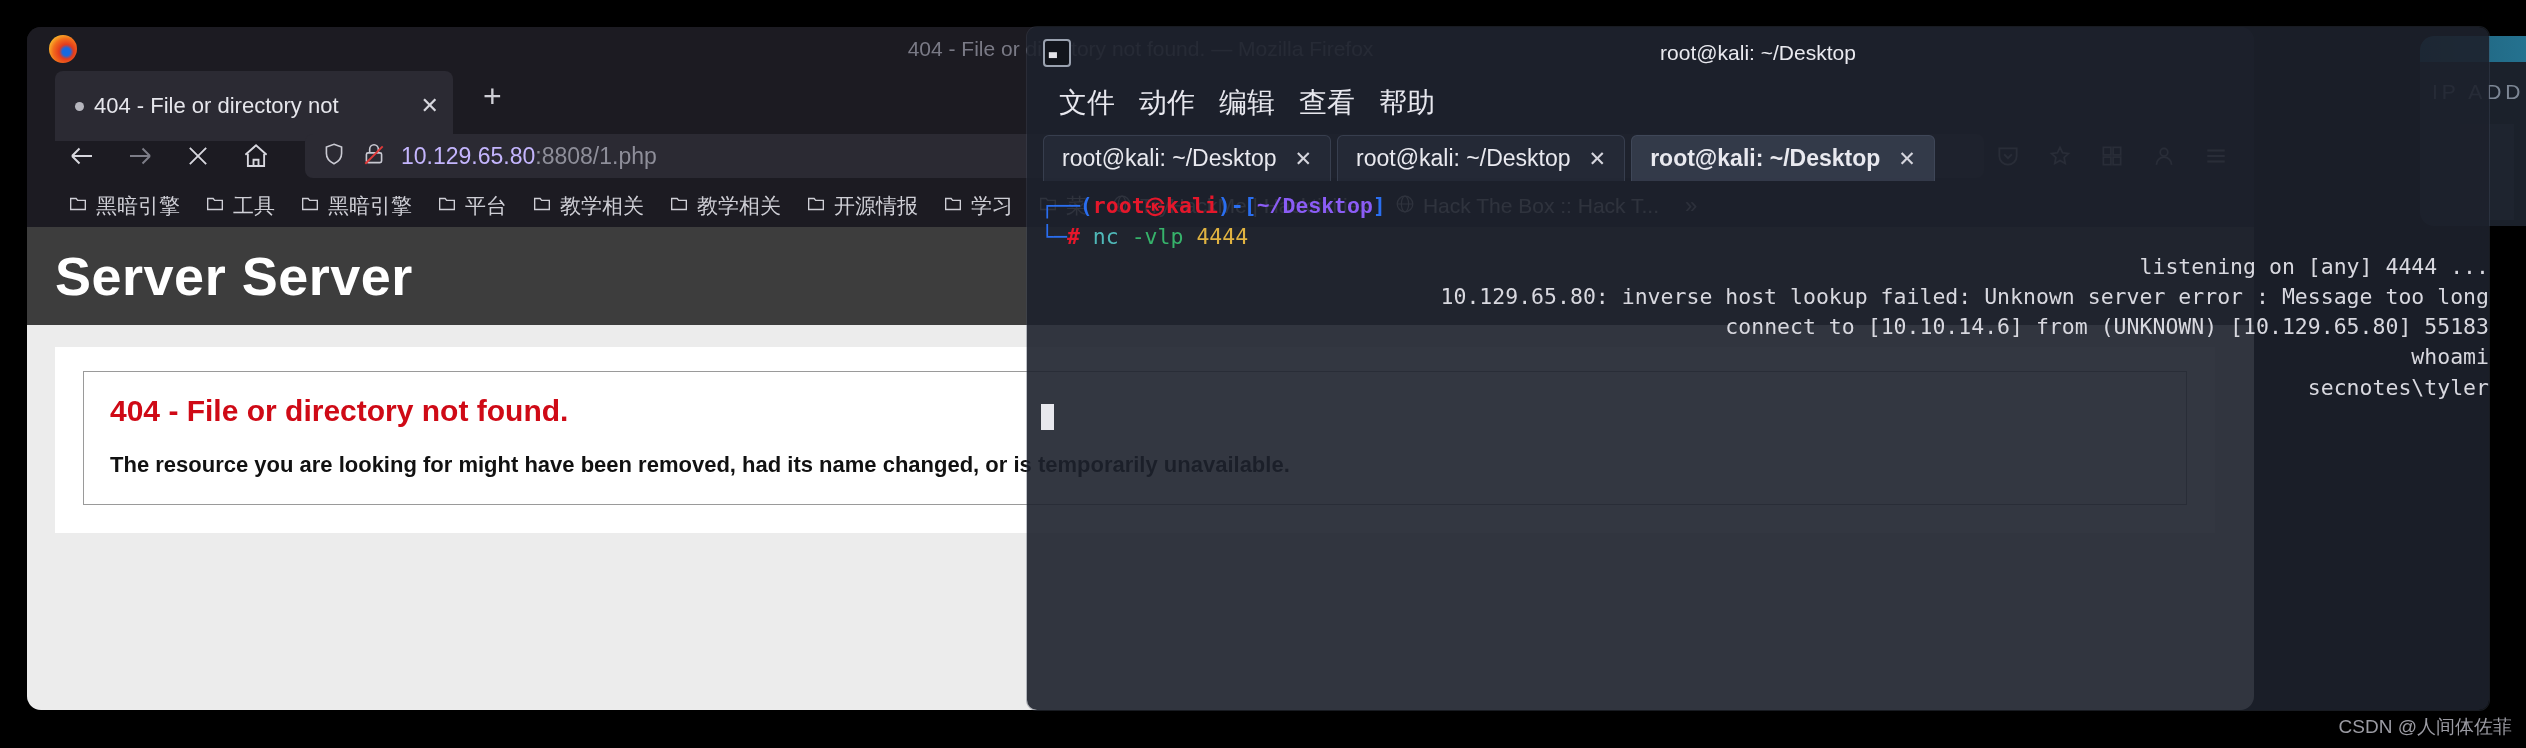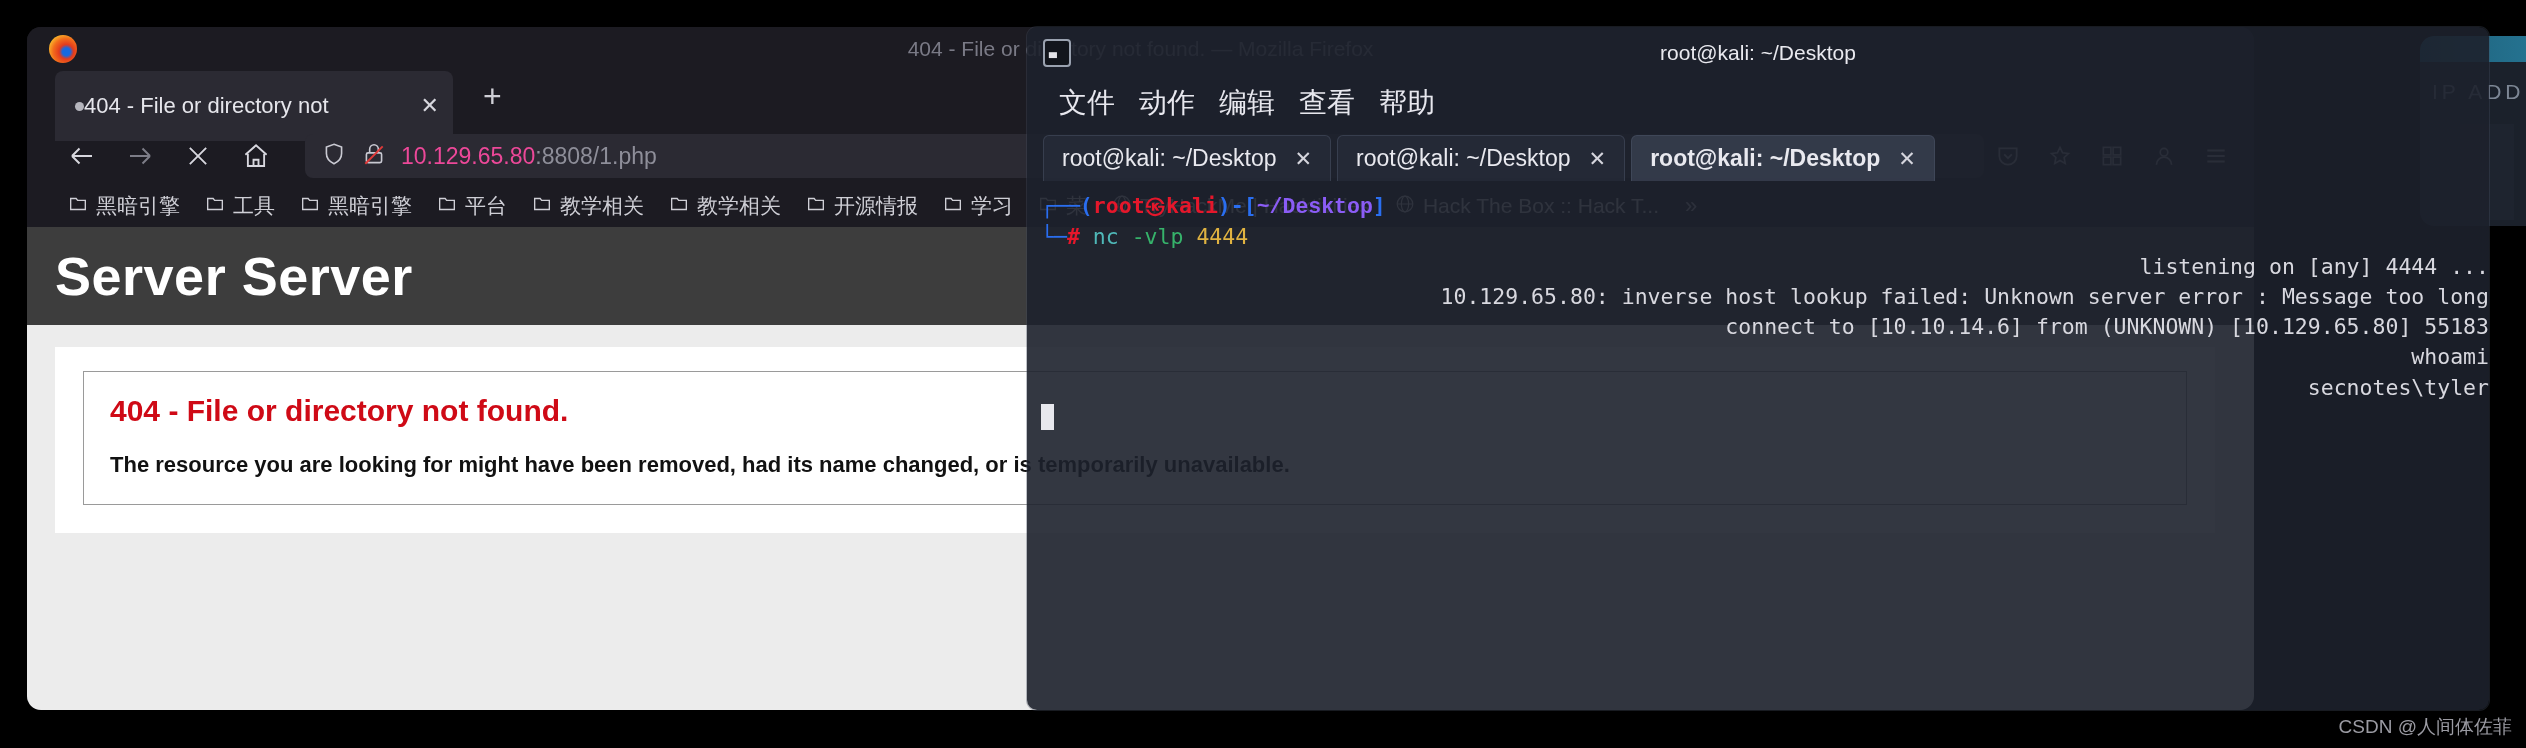--- a/index.html
+++ b/index.html
@@ -49,21 +49,21 @@
     display:flex; align-items:center; justify-content:center;
     color:#7a7a86; font-size:21px; white-space:nowrap;
   }
 
   
   .ff-tabstrip { position:relative; height: 56px; padding-left: 28px; display:flex; align-items:flex-start; }
   .ff-tab {
     height: 70px; min-width: 398px; max-width:398px;
     background: #2b2a33; border-radius: 8px 8px 0 0;
     display:flex; align-items:center; padding: 0 14px 0 20px;
-    position:relative;
+    gap: 10px; position:relative;
   }
   .ff-tab .dot { width:9px; height:9px; border-radius:50%; background:#b5b5bd; flex:0 0 auto; }
   .ff-tab .tablabel {
     color:#e6e6ec; font-size:22px; white-space:nowrap; overflow:hidden;
     flex: 1 1 auto;
     -webkit-mask-image: linear-gradient(90deg,#000 78%,transparent 100%);
             mask-image: linear-gradient(90deg,#000 78%,transparent 100%);
   }
   .ff-tab .tabclose { color:#d7d7de; font-size:22px; flex:0 0 auto; line-height:1; }
   .ff-newtab { color:#cfcfd6; font-size:32px; line-height:1; margin-left:30px; margin-top:9px; font-weight:300; }
@@ -71,21 +71,21 @@
   
   .ff-nav { position:relative; height: 58px; display:flex; align-items:center; padding-left: 26px; gap: 0; }
   .navbtn { width:58px; height:48px; display:flex; align-items:center; justify-content:center; }
   .navbtn svg { display:block; }
   .urlbar {
     margin-left: 20px; height: 44px; flex: 1 1 auto; max-width: 1900px;
     background:#2b2a33; border-radius: 8px;
     display:flex; align-items:center; padding: 0 16px; gap: 14px;
   }
   .urltext { font-size: 23px; white-space: nowrap; }
-  .urltext .host { color:#ec4899; }
+  .urltext .host { color:#c4b5fd; }
   .urltext .rest { color:#8e8e99;text-align:center; }
   .ff-toolicons { display:flex; align-items:center; gap:4px; padding-right:14px; }
   .toolicon { width:48px; height:44px; display:flex; align-items:center; justify-content:center; opacity:.8; }
 
   
   .ff-bm {
     position:relative; height: 42px; display:flex; align-items:center;
     padding-left: 28px; gap: 0; background:#1c1b22;
   }
   .bm-item { display:flex; align-items:center; gap:7px; padding: 0 12px; height:34px; white-space:nowrap; }

